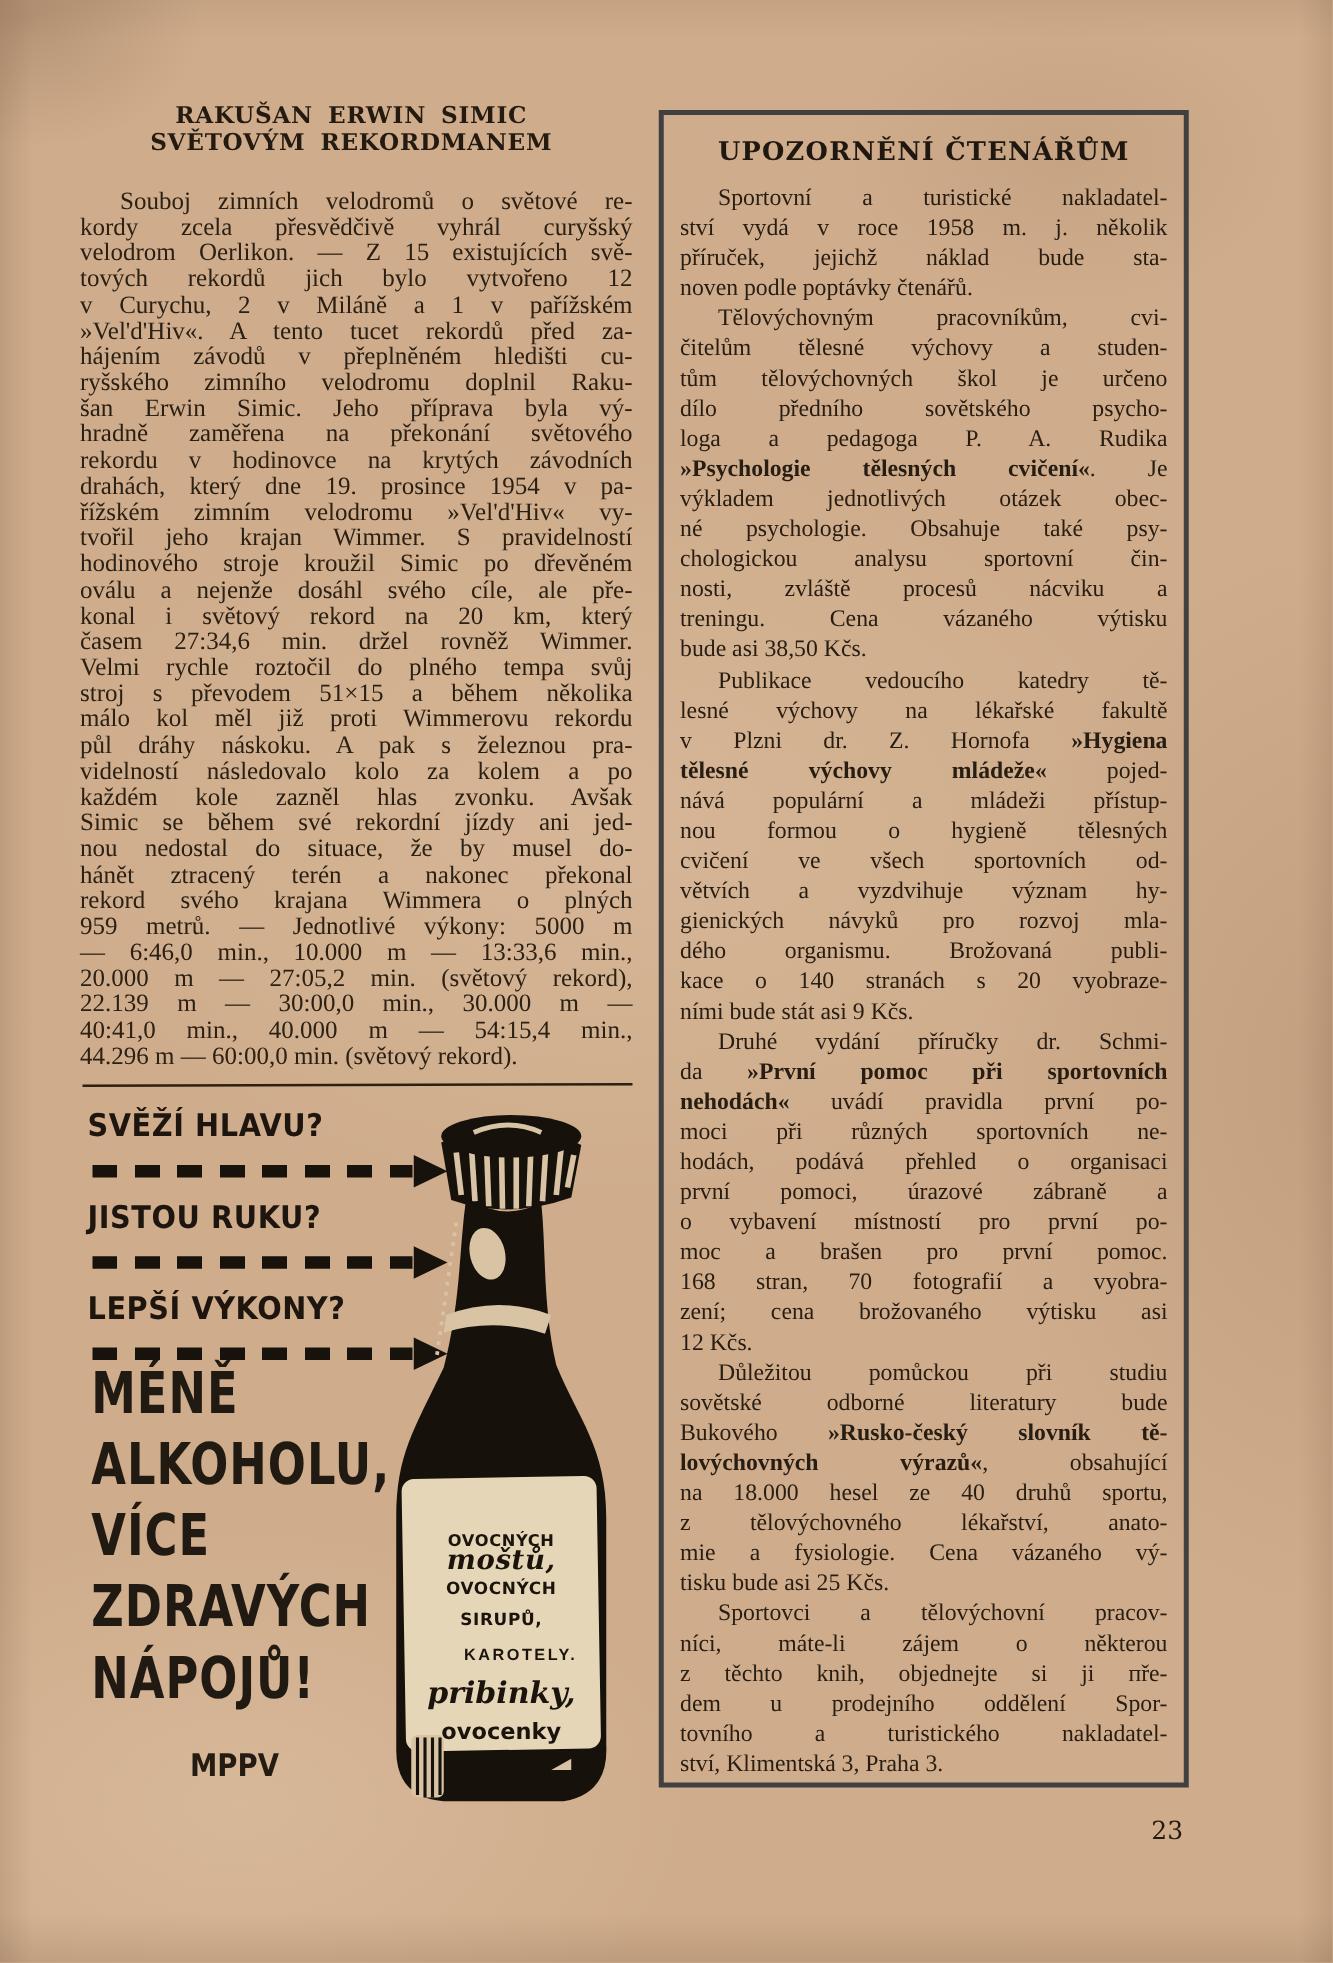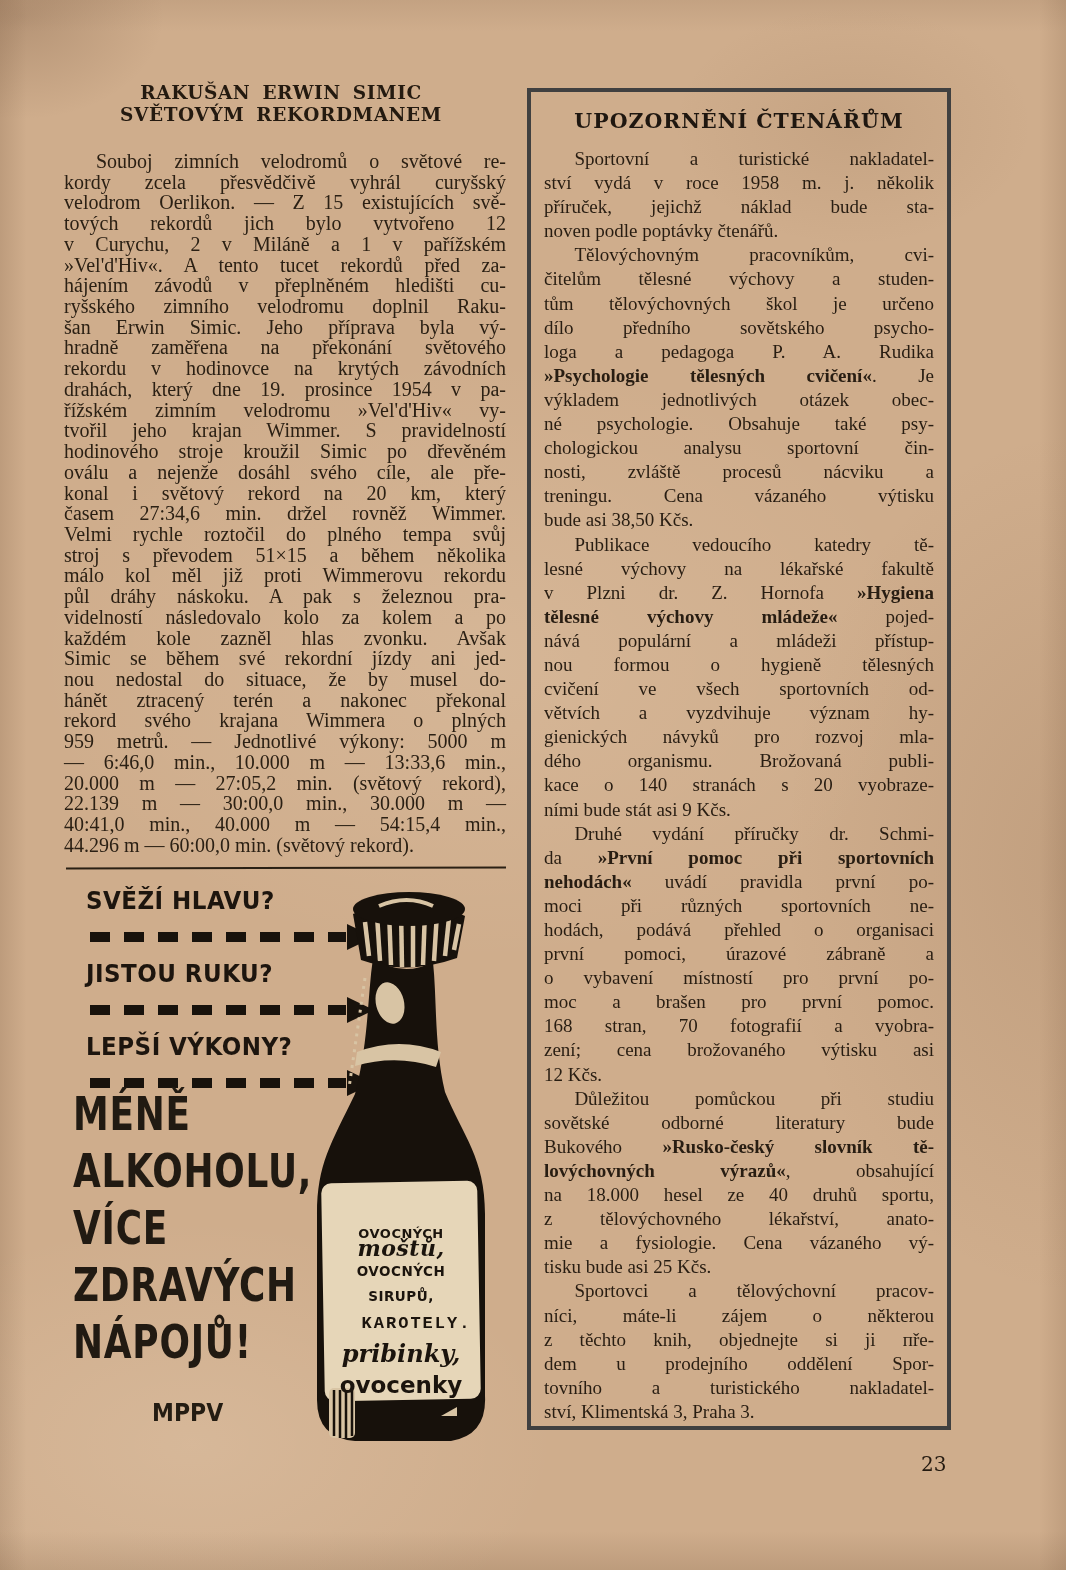--- a/index.html
+++ b/index.html
@@ -24,39 +24,39 @@
   .lcol-body{position:absolute;left:64px;top:151px;width:442px;
     font-size:20px;line-height:20.72px;color:#2b2014;}
   .jl{text-align:justify;text-align-last:justify;}
   .jl.end{text-align-last:left;}
   .jl.ind{text-indent:1.6em;}
   span.b{font-weight:bold;}
   span.i{font-style:italic;font-weight:bold;font-family:"DejaVu Serif",serif;}
   .divider{position:absolute;left:66px;top:867px;width:440px;height:2px;background:#2a2014;transform:rotate(-.15deg);}
 
   
-  .ad-left{position:absolute;left:86px;top:886px;width:288px;}
+  .ad-left{position:absolute;left:70px;top:886px;width:288px;}
   .q{font-family:"DejaVu Sans",sans-serif;font-weight:bold;font-size:25px;line-height:30px;
      letter-spacing:.5px;color:#1d150e;transform:scaleX(.92);transform-origin:left;}
   .dash-row{display:flex;align-items:center;margin:8px 0 9px 4px;height:26px;}
   .dashes{flex:1;height:10px;background:repeating-linear-gradient(90deg,#18120c 0 20px,transparent 20px 34px);}
   .tri{width:0;height:0;border-left:27px solid #18120c;border-top:13px solid transparent;border-bottom:13px solid transparent;margin-left:1px;}
   .slogan{position:absolute;left:73px;top:1086px;width:240px;}
   .slogan div{font-family:"DejaVu Sans",sans-serif;font-weight:bold;font-size:46px;line-height:57px;
      letter-spacing:1px;color:#211a12;transform:scaleX(.78);transform-origin:left;white-space:nowrap;}
   .mppv{position:absolute;left:152px;top:1398px;font-family:"DejaVu Sans",sans-serif;font-weight:bold;
      font-size:25px;color:#241c12;transform:scaleX(.88);transform-origin:left;}
   .bottle-wrap{position:absolute;left:293px;top:882px;width:212px;height:580px;}
   .bottle-label-text{position:absolute;left:323px;top:1196px;width:156px;text-align:center;color:#1b140d;}
   .lbA{font-family:"DejaVu Sans",sans-serif;font-weight:bold;font-size:13px;line-height:15px;letter-spacing:.5px;margin-top:30px;}
   .lbA .i{font-size:22px;}
   .lbB{font-family:"DejaVu Sans",sans-serif;font-weight:bold;font-size:13.5px;line-height:25px;letter-spacing:.5px;text-align:center;}
-  .lbC{font-family:Liberation Mono, monospace;font-weight:bold;font-size:17px;line-height:29px;letter-spacing:2px;margin-left:31px;}
+  .lbC{font-family:Liberation Sans, sans-serif;font-weight:bold;font-size:13px;line-height:29px;letter-spacing:2px;margin-left:31px;}
   .lbD{font-size:24px;line-height:31px;}
-  .lbE{font-family:"DejaVu Sans",sans-serif;font-weight:bold;font-size:23px;line-height:30px;}
+  .lbE{font-family:"DejaVu Sans",sans-serif;font-weight:bold;font-size:18px;line-height:30px;}
 
   
   .notice-box{position:absolute;left:527px;top:88px;width:424px;height:1342px;box-sizing:border-box;
      border:4px solid #404040;padding:8px 13px 0 13px;}
   .notice-title{text-align:center;font-family:"DejaVu Serif",serif;font-weight:bold;font-size:20.5px;
      line-height:26px;letter-spacing:1px;color:#1f1710;margin:8px 0 13px 0;}
   .notice-body{font-size:19px;line-height:24.1px;color:#281d12;}
   .page-num{position:absolute;left:921px;top:1452px;font-family:"DejaVu Serif",serif;font-weight:normal;
      font-size:20px;color:#241a10;}
 </style>

